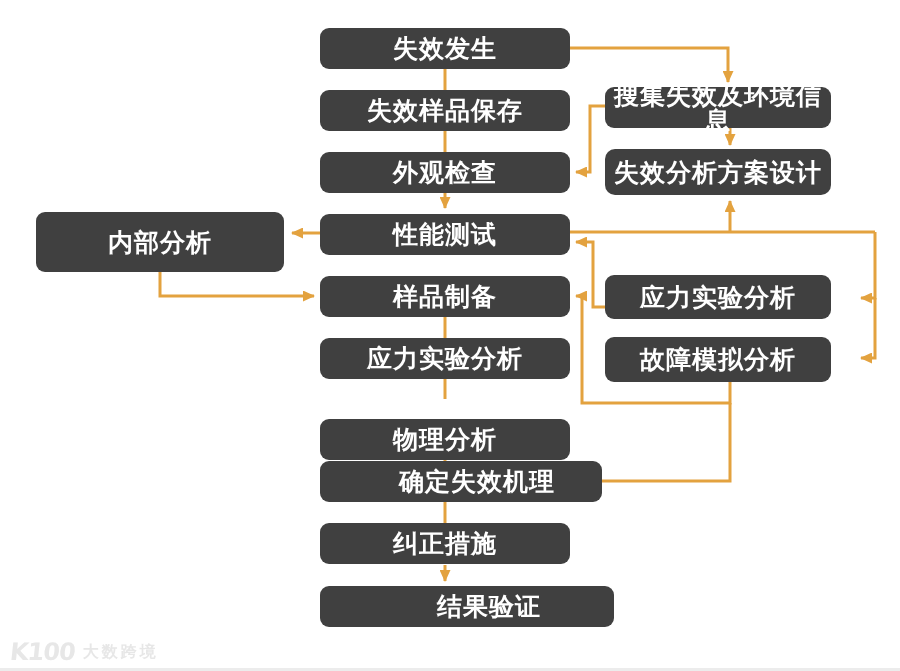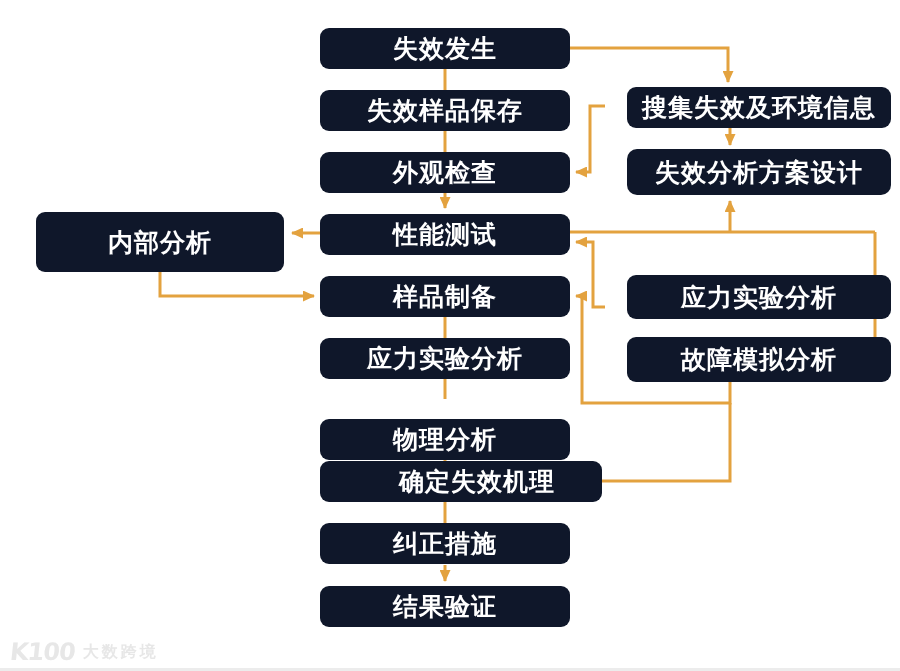--- a/index.html
+++ b/index.html
@@ -17,21 +17,21 @@
   }
   .arrow-layer {
     position: absolute;
     left: 0;
     top: 0;
     width: 900px;
     height: 671px;
   }
   .node {
     position: absolute;
-    background: #0f172a;
+    background: #404040;
     color: #ffffff;
     border-radius: 9px;
     display: flex;
     align-items: center;
     justify-content: center;
     text-align: center;
     font-size: 25px;
     font-weight: 600;
     letter-spacing: 1px;
     line-height: 1;
@@ -42,25 +42,25 @@
   .main-col { left: 320px; width: 250px; height: 41px; }
   .m0  { top: 28px; }
   .m1  { top: 90px; }
   .m2  { top: 152px; }
   .m3  { top: 214px; }
   .m4  { top: 276px; }
   .m5  { top: 338px; }
   .m6  { top: 399px; margin-top: 20px; }
   .m7  { top: 461px; padding-left: 32px; }
   .m8  { top: 523px; }
-  .m9  { top: 586px; }
+  .m9  { top: 586px; padding-left: 44px; }
   
   .left-node { left: 36px; top: 212px; width: 248px; height: 60px; }
   
-  .right-col { left: 627px; width: 264px; }
+  .right-col { left: 605px; width: 226px; }
   .r0 { top: 87px;  height: 41px; }
   .r1 { top: 149px; height: 46px; border-radius: 10px; }
   .r2 { top: 275px; height: 44px; }
   .r3 { top: 337px; height: 45px; }
   .watermark {
     position: absolute;
     left: 10px;
     top: 638px;
     display: flex;
     align-items: center;

